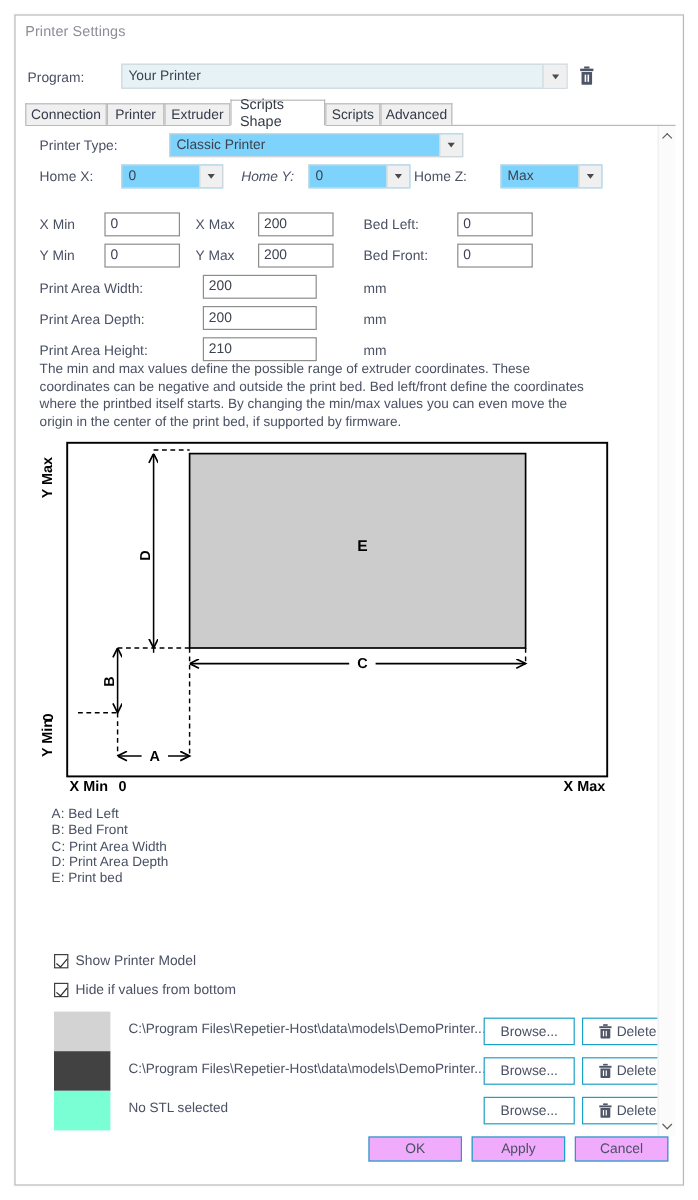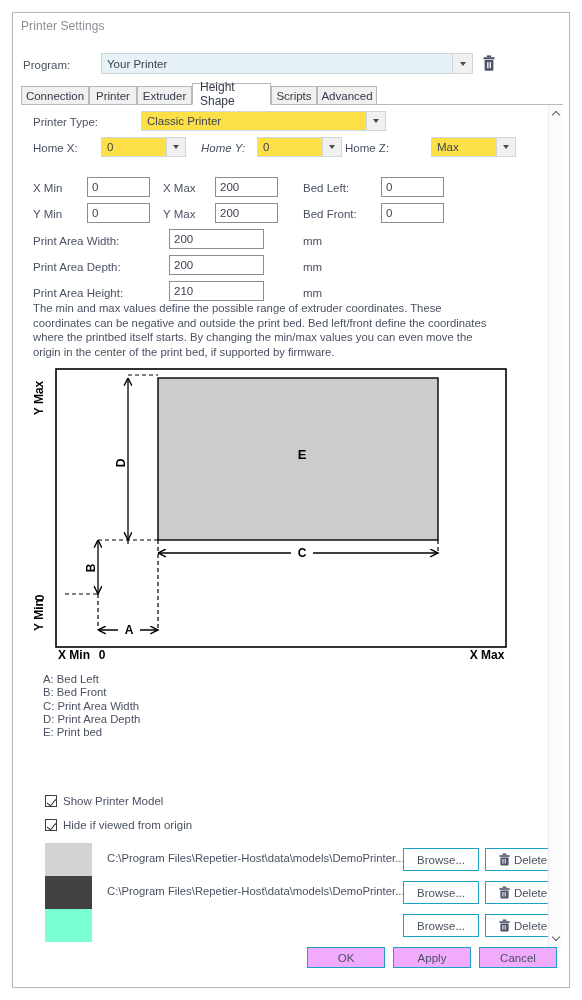--- a/index.html
+++ b/index.html
@@ -82,21 +82,21 @@
   }
   .chev.down::before{
     border-left:none;border-top:none;
     border-right:1.6px solid #5a5a5a;border-bottom:1.6px solid #5a5a5a;
     top:0;
   }
 
   
   .fld{position:absolute;font-size:11.5px;}
   .combo{
-    position:absolute;height:20px;background:#fde047;
+    position:absolute;height:20px;background:#7dd3fc;
     border:1px solid #cdd7dc;box-sizing:border-box;
     display:flex;align-items:center;
   }
   .combo .val{padding-left:5px;font-size:11.5px;color:#3c4250;flex:1;}
   .combo .cb-arrow{width:18px;height:18px;}
   .txt{
     position:absolute;height:20px;background:#ffffff;
     border:1px solid #8d8d8d;box-sizing:border-box;
     display:flex;align-items:center;
     font-size:11.5px;color:#3c4250;
@@ -178,21 +178,21 @@
         <rect x="8.2" y="8.2" width="1.3" height="6" fill="#ffffff"></rect>
         <rect x="10.6" y="8.2" width="1.3" height="6" fill="#ffffff"></rect>
       </svg>
     </div>
 
     <div class="tabbar">
       <div class="tabline"></div>
       <div class="tab" style="left:0px;width:68px;">Connection</div>
       <div class="tab" style="left:68px;width:48px;">Printer</div>
       <div class="tab" style="left:116px;width:55px;">Extruder</div>
-      <div class="tab active" style="left:171px;width:79px;">Height Shape</div>
+      <div class="tab active" style="left:171px;width:79px;">Scripts Shape</div>
       <div class="tab" style="left:250px;width:46px;">Scripts</div>
       <div class="tab" style="left:296px;width:60px;">Advanced</div>
     </div>
 
     <div class="pane">
 
       <div class="fld lbl" style="left:12px;top:11px;">Printer Type:</div>
       <div class="combo" style="left:120px;top:6px;width:245px;">
         <div class="val">Classic Printer</div>
         <div class="cb-arrow">
@@ -210,21 +210,21 @@
 
       <div class="fld lbl" style="left:180px;top:37px;font-style:italic;">Home Y:</div>
       <div class="combo" style="left:236px;top:32px;width:85px;">
         <div class="val">0</div>
         <div class="cb-arrow">
             <i></i>
           </div>
       </div>
 
       <div class="fld lbl" style="left:324px;top:37px;">Home Z:</div>
-      <div class="combo" style="left:410px;top:32px;width:85px;">
+      <div class="combo" style="left:396px;top:32px;width:85px;">
         <div class="val">Max</div>
         <div class="cb-arrow">
             <i></i>
           </div>
       </div>
 
       <div class="fld lbl" style="left:12px;top:77px;">X Min</div>
       <div class="txt" style="left:66px;top:72px;width:63px;">
           <span>0</span>
         </div>
@@ -331,21 +331,21 @@
       </div>
 
 
       <div class="chkrow" style="top:690px;">
         <div class="chkbox on"></div>
         <span>Show Printer Model</span>
       </div>
 
       <div class="chkrow" style="top:714px;">
         <div class="chkbox on"></div>
-        <span>Hide if viewed from origin</span>
+        <span>Hide if values from bottom</span>
       </div>
 
       <div class="stlrow" style="top:738px;">
         <div class="swatch" style="background:#d3d3d3;"></div>
         <div class="stlpath">C:\Program Files\Repetier-Host\data\models\DemoPrinter...</div>
         <div class="btn" style="left:358px;top:5px;width:76px;height:23px;">
           <span>Browse...</span>
         </div>
         <div class="btn" style="left:440px;top:5px;width:76px;height:23px;">
           <span class="tico">
@@ -376,20 +376,21 @@
               <rect x="3.4" y="6" width="1" height="4.6" fill="#fff"></rect>
               <rect x="5.7" y="6" width="1" height="4.6" fill="#fff"></rect>
             </svg>
           </span>
           <span>Delete</span>
         </div>
       </div>
 
       <div class="stlrow" style="top:804px;">
         <div class="swatch" style="background:#7affd4;"></div>
+        <div class="stlpath">No STL selected</div>
         <div class="btn" style="left:358px;top:5px;width:76px;height:23px;">
           <span>Browse...</span>
         </div>
         <div class="btn" style="left:440px;top:5px;width:76px;height:23px;">
           <span class="tico">
             <svg width="11" height="13" viewBox="0 0 11 13">
               <rect x="0.4" y="2.2" width="10.2" height="1.6" fill="#4e5567"></rect>
               <rect x="3.6" y="0.5" width="3.8" height="1.4" fill="#4e5567"></rect>
               <path d="M1.4 4.4 h8.2 v7.2 a0.8 0.8 0 0 1 -0.8 0.8 h-6.6 a0.8 0.8 0 0 1 -0.8 -0.8 z" fill="#4e5567"></path>
               <rect x="3.4" y="6" width="1" height="4.6" fill="#fff"></rect>

